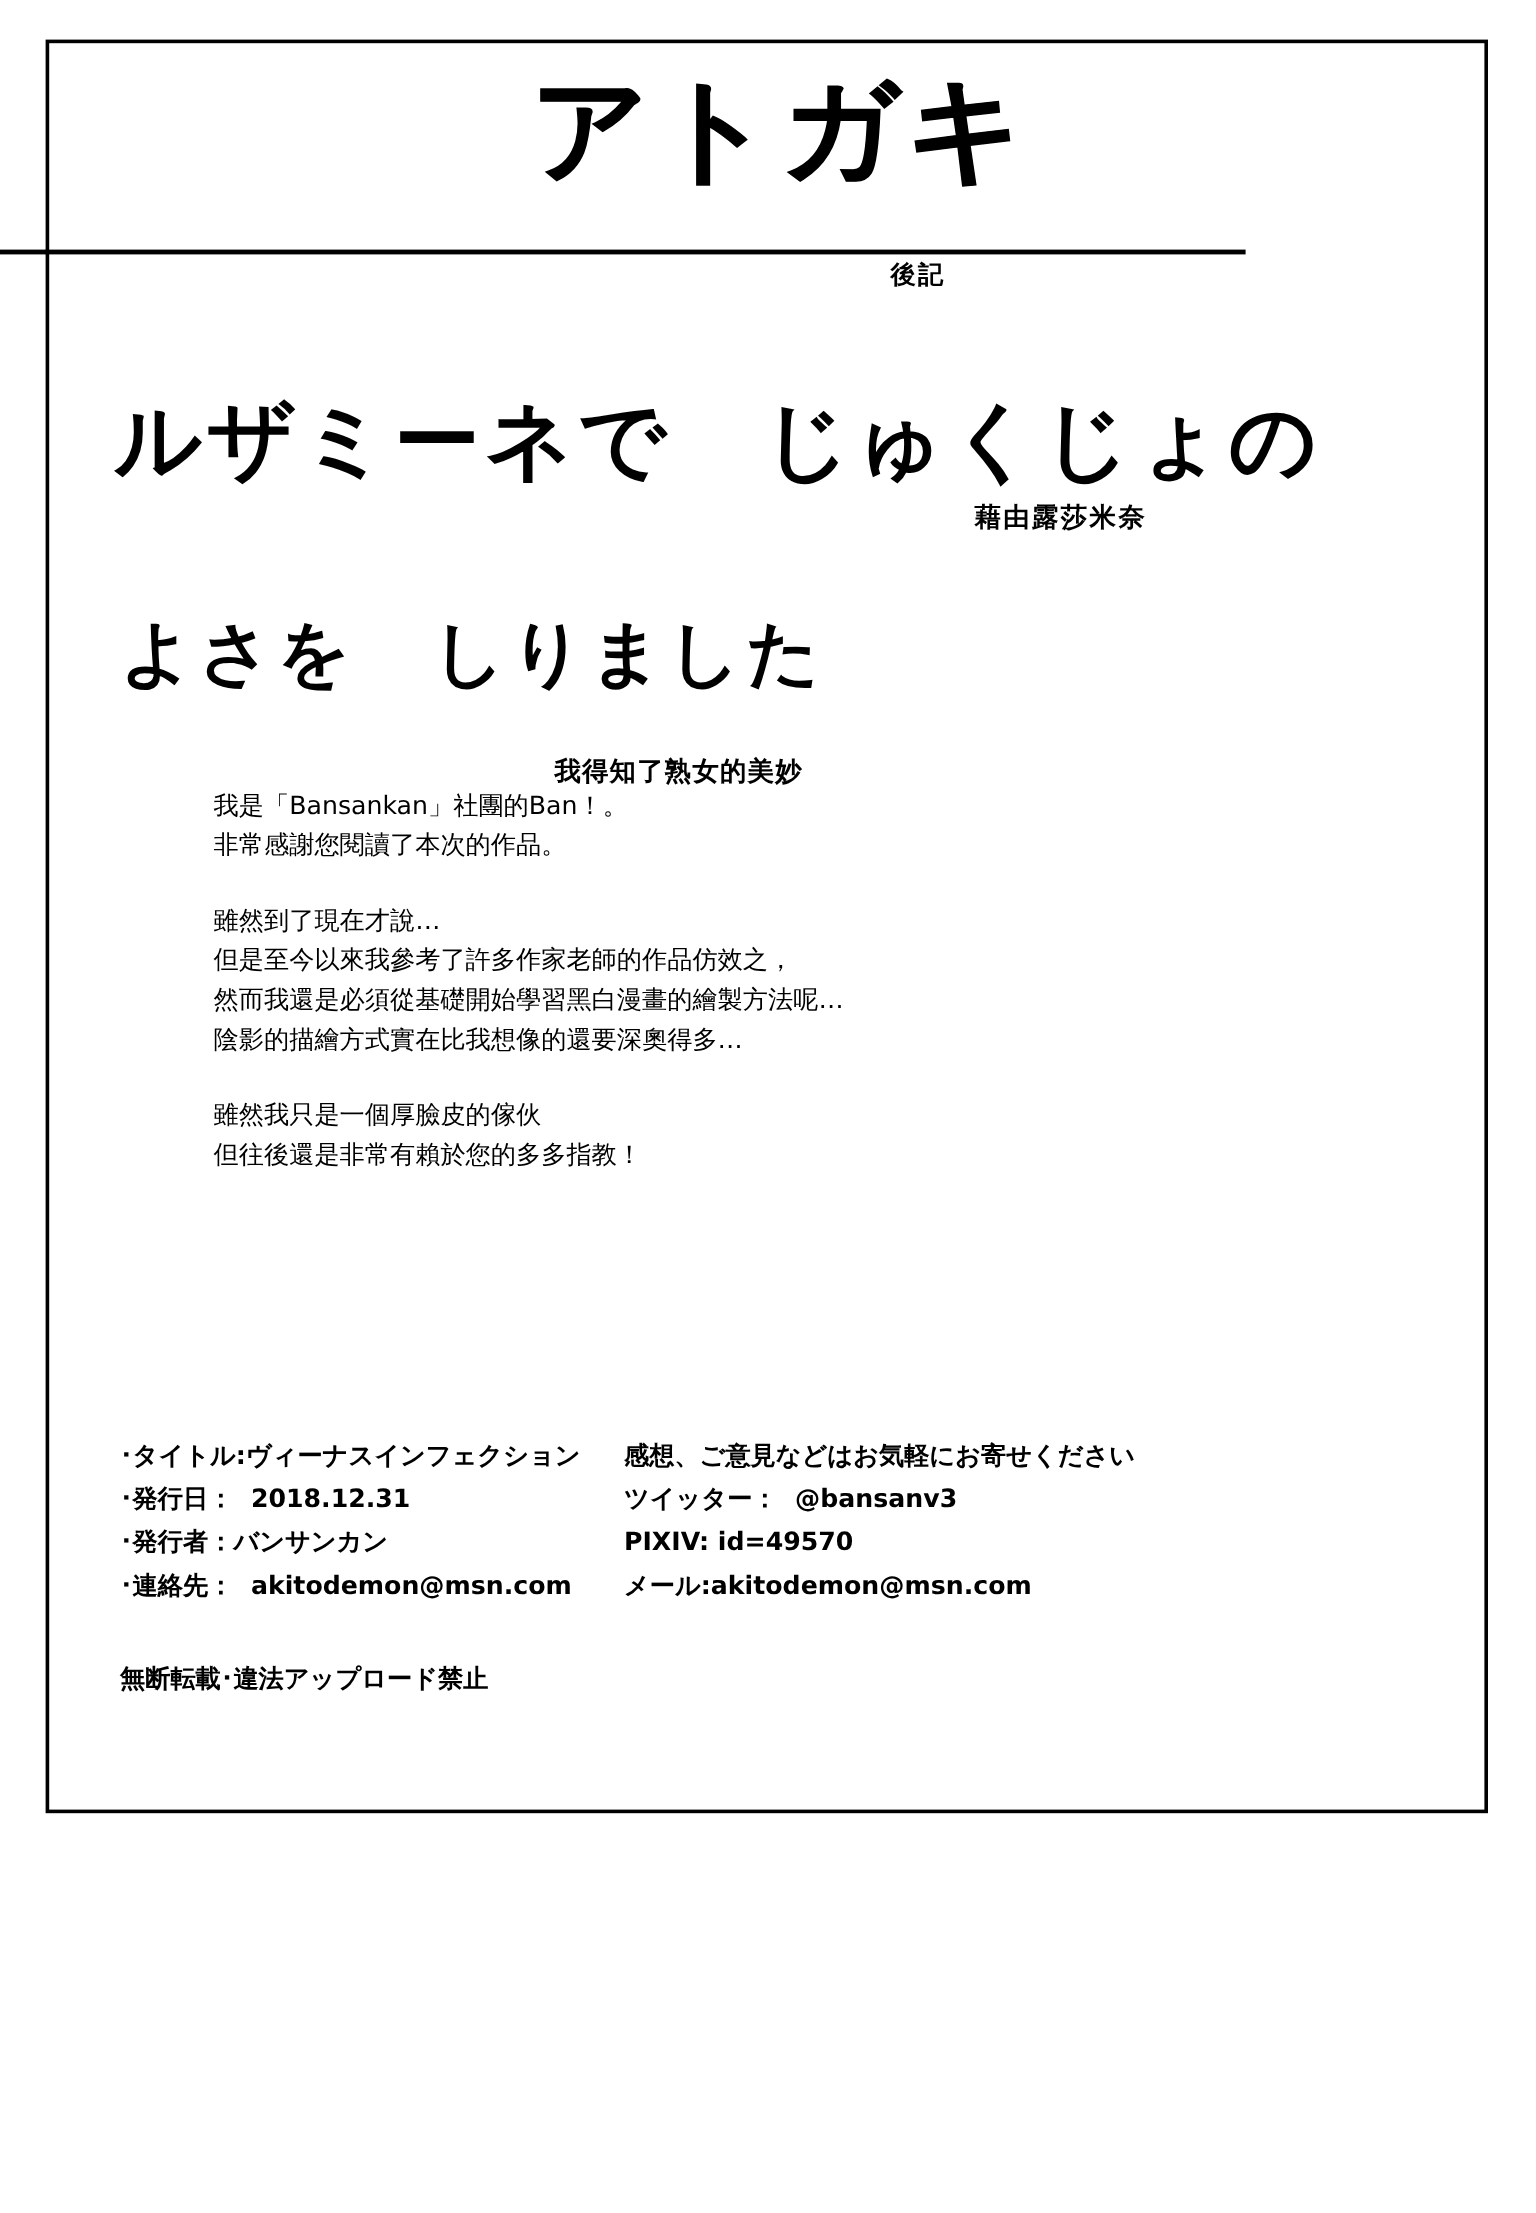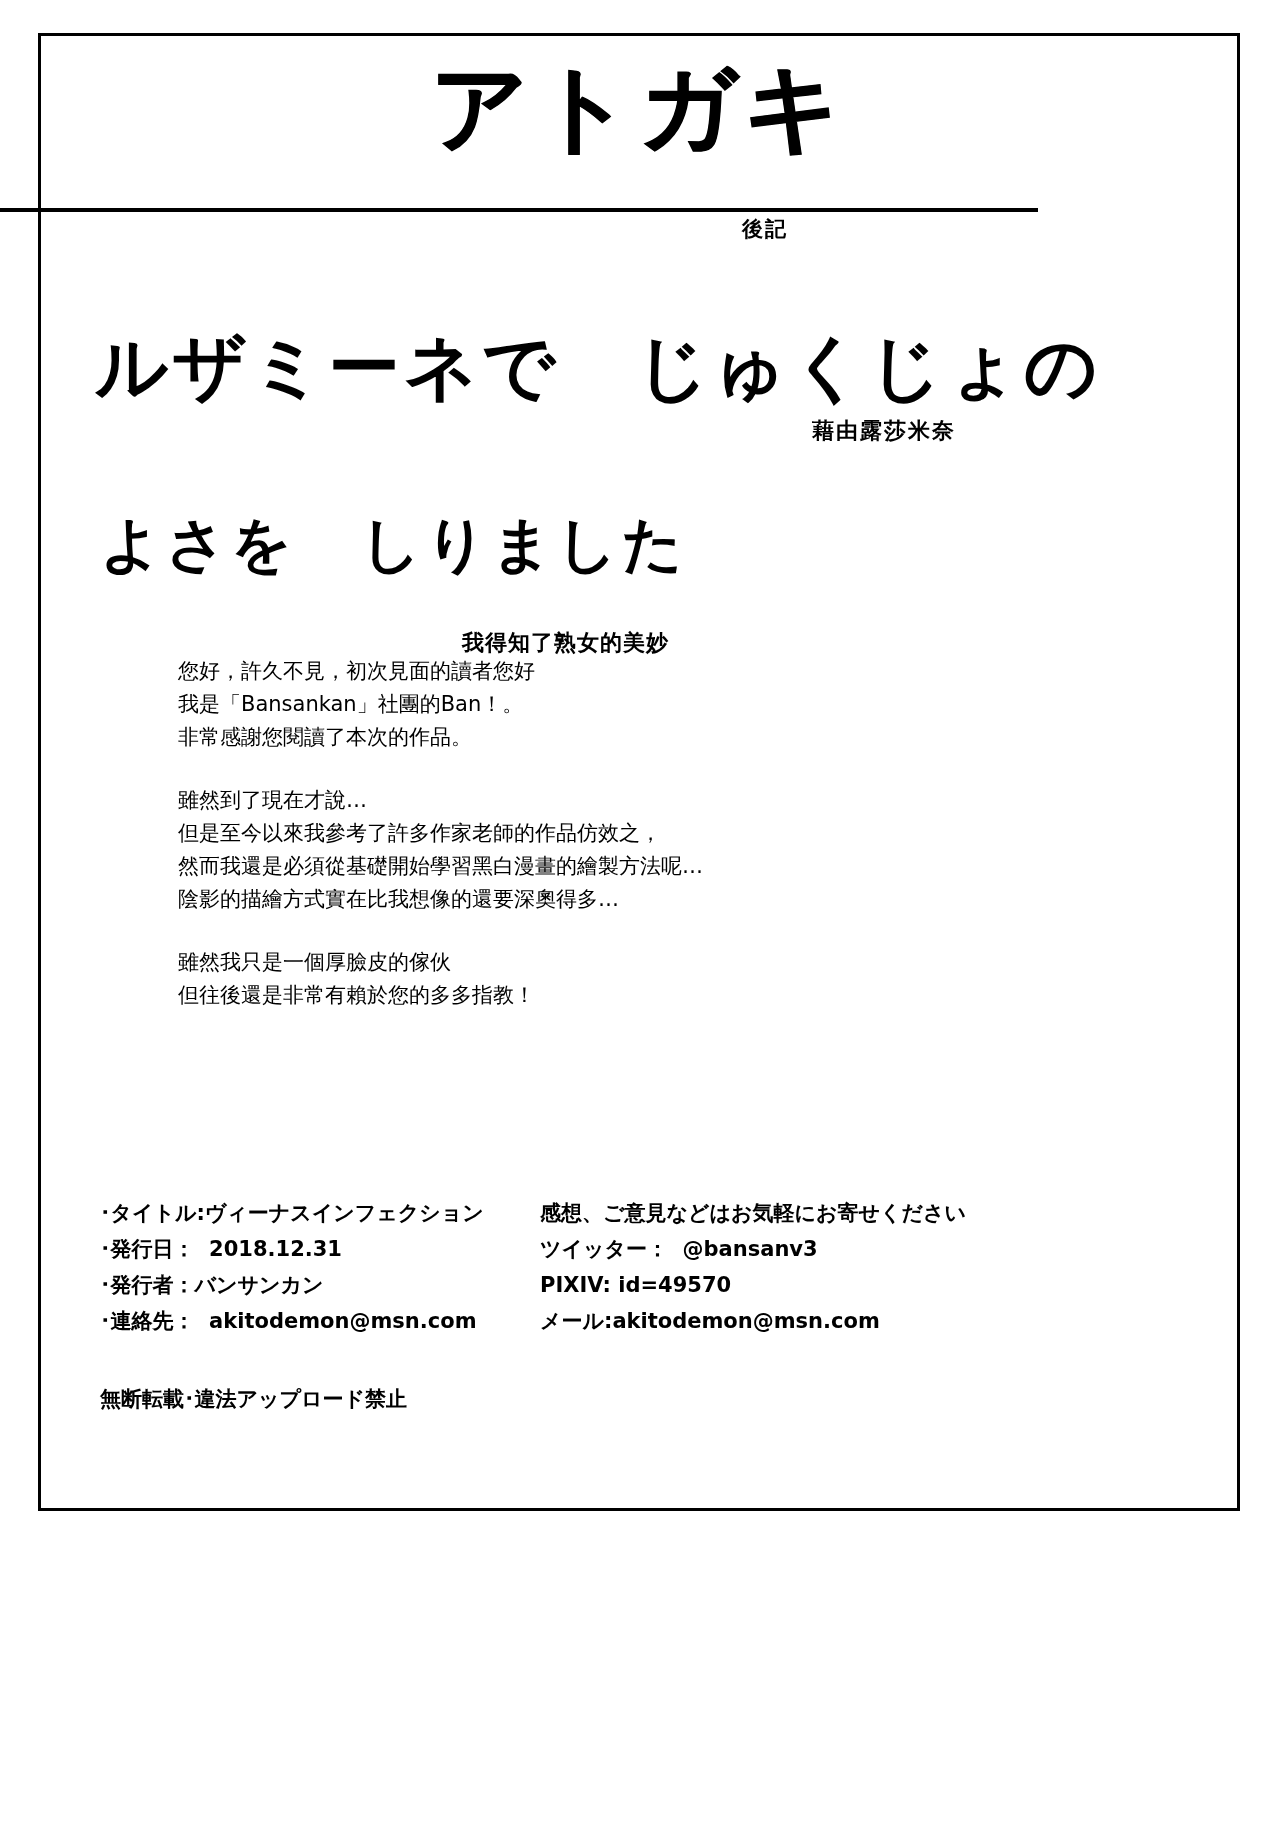--- a/index.html
+++ b/index.html
@@ -37,20 +37,21 @@
     background: #000;
   }
 
   
   .headline-wrap {
     position: absolute;
     left: 38px;
     top: 60px;
     width: 1202px;
     text-align: center;
+    padding-left: 12px;
   }
   .pixel-title {
     font-family: "DejaVu Sans Mono", monospace;
     font-weight: bold;
     font-size: 96px;
     letter-spacing: 6px;
     line-height: 1.0;
     color: #000;
     -webkit-text-stroke: 1px #000;
   }
@@ -132,21 +133,20 @@
   
   .colophon {
     position: absolute;
     left: 100px;
     top: 1195px;
     width: 1100px;
   }
   .colophon-cols {
     display: flex;
     flex-direction: row;
-    gap: 20px;
   }
   .col-left { width: 420px; }
   .col-right { width: 600px; }
   .colophon .row {
     font-family: "DejaVu Sans", sans-serif;
     font-size: 21px;
     line-height: 36px;
     white-space: pre;
     font-weight: bold;
   }
@@ -175,21 +175,20 @@
 <div class="title-reading">後記</div>
 
 <div class="bigline1">ルザミーネで　じゅくじょの</div>
 <div class="bigline1-reading">藉由露莎米奈</div>
 
 <div class="bigline2">よさを　しりました</div>
 <div class="bigline2-reading">我得知了熟女的美妙</div>
 
 <div class="body-text">
   <p>
-    <span class="line">您好，許久不見，初次見面的讀者您好</span>
     <span class="line">我是「Bansankan」社團的Ban！。</span>
     <span class="line">非常感謝您閱讀了本次的作品。</span>
   </p>
   <p>
     <span class="line">雖然到了現在才說…</span>
     <span class="line">但是至今以來我參考了許多作家老師的作品仿效之，</span>
     <span class="line">然而我還是必須從基礎開始學習黑白漫畫的繪製方法呢…</span>
     <span class="line">陰影的描繪方式實在比我想像的還要深奧得多…</span>
   </p>
   <p>

